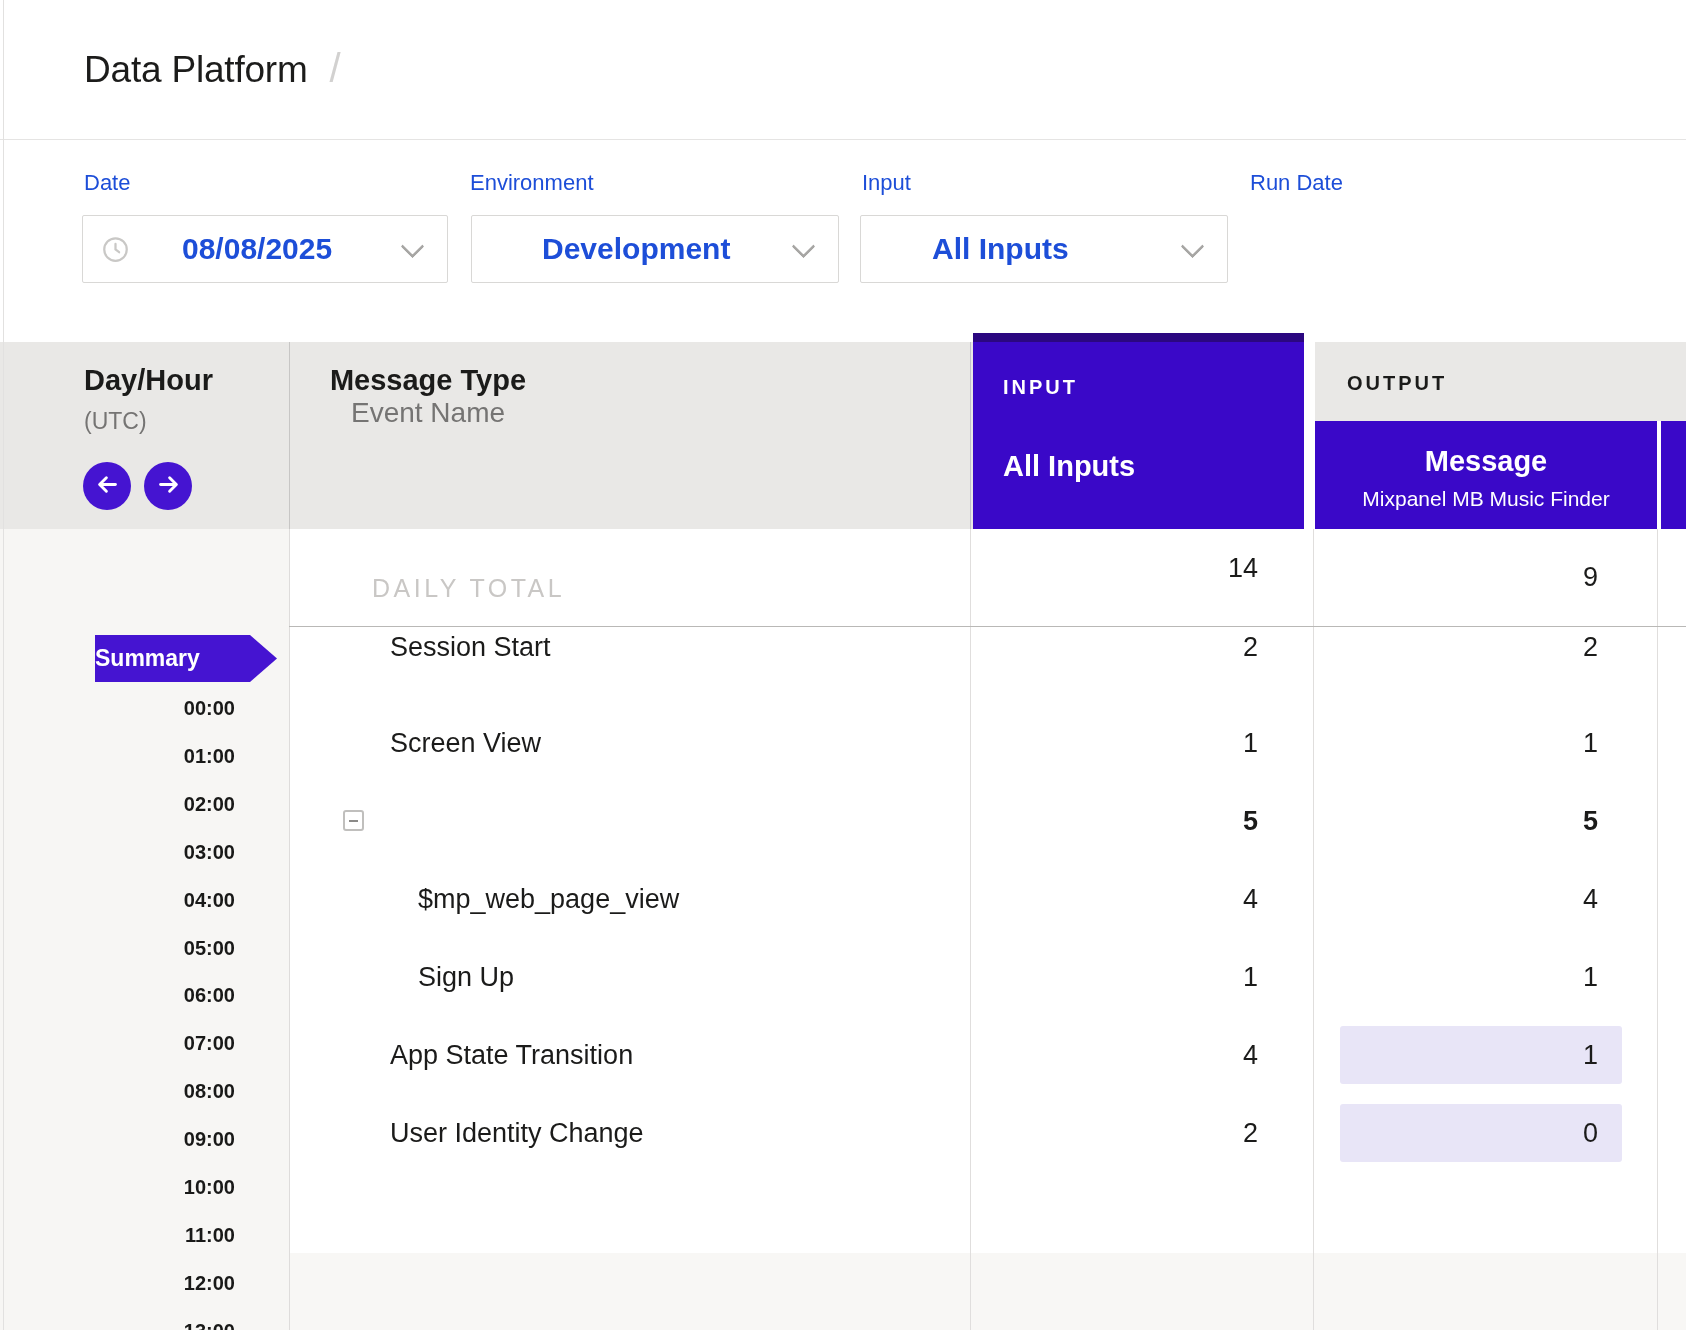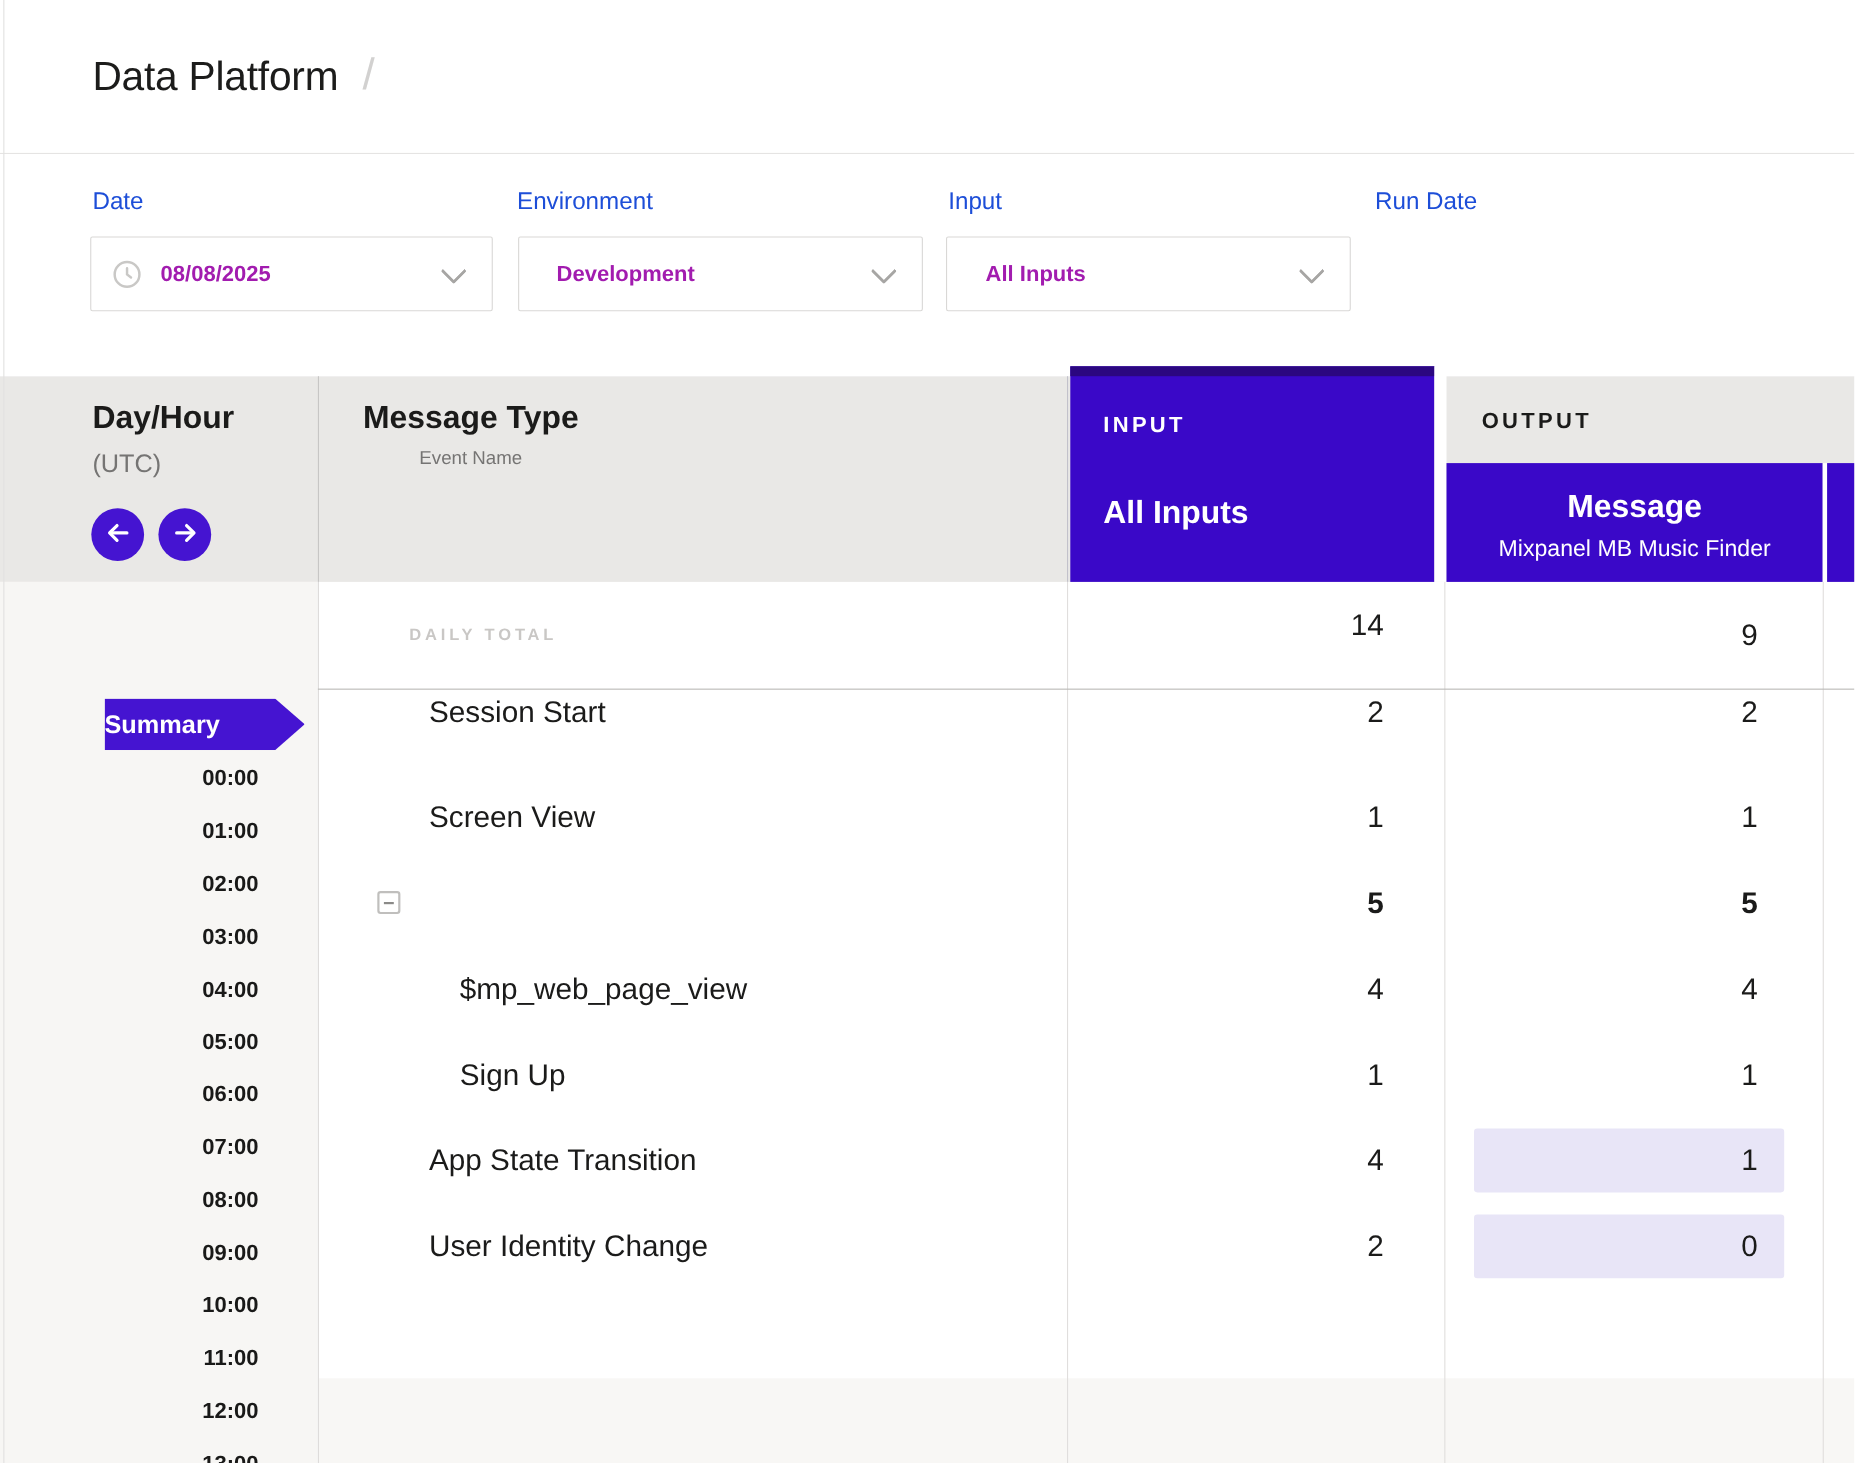--- a/index.html
+++ b/index.html
@@ -13,34 +13,34 @@
   
   .topbar { position:absolute; left:0; top:0; width:1686px; height:140px; background:#fff; border-bottom:1px solid #e5e4e3; z-index:2; }
   .breadcrumb { position:absolute; left:84px; top:0; height:140px; display:flex; align-items:center; }
   .crumb { font-size:37px; font-weight:500; color:#1c1c1b; letter-spacing:-0.2px; }
   .crumb-sep { font-size:40px; font-weight:300; color:#d2d1d0; margin:0 34px 0 22px; transform:translateY(-2px); }
 
   
   .filterbar { position:absolute; left:0; top:140px; width:1686px; height:202px; background:#fff; z-index:2; }
   .flabel { position:absolute; top:30px; font-size:22px; color:#1d4ed8; }
   .fbox { position:absolute; top:75px; height:68px; background:#fff; border:1px solid #d9d8d6; border-radius:2px; cursor:pointer; }
-  .fbox .ftext { position:absolute; top:0; line-height:66px; font-size:20px; font-weight:700; color:#a21caf; }
+  .fbox .ftext { position:absolute; top:0; line-height:66px; font-size:30px; font-weight:700; color:#1d4ed8;margin-left:36px; }
   .chev { position:absolute; right:26px; top:22px; width:17px; height:17px; border-right:3.5px solid #a7a6a4; border-bottom:3.5px solid #a7a6a4; border-radius:2px; transform:rotate(45deg); }
   .clock { position:absolute; left:19px; top:20px; }
   .rundate { position:absolute; left:1255px; top:75px; height:68px; line-height:68px; font-size:27px; font-weight:700; color:#171716; }
 
   
   .band { position:absolute; left:0; top:342px; width:1686px; height:187px; background:#e9e8e6; z-index:1; }
   .dh-title { position:absolute; left:84px; top:364px; font-size:29px; font-weight:700; z-index:2; }
   .dh-sub { position:absolute; left:84px; top:408px; font-size:23px; color:#757473; z-index:2; }
   .nav-btn { position:absolute; top:462px; width:48px; height:48px; border-radius:50%; background:#4514d1; border:none; display:flex; align-items:center; justify-content:center; cursor:pointer; z-index:2; }
   .nav-prev { left:83px; } .nav-next { left:144px; }
   .mt-head { position:absolute; left:318px; top:364px; width:220px; text-align:center; z-index:2; }
   .mt-title { font-size:29px; font-weight:700; }
-  .mt-sub { margin-top:10px; font-size:17px; color:#757473; }
+  .mt-sub { font-size:28px; color:#757473; }
 
   .input-block { position:absolute; left:973px; top:333px; width:331px; height:196px; background:#3a08c8; z-index:2; }
   .input-block .strip { position:absolute; left:0; top:0; width:100%; height:9px; background:#2b0780; }
   .eyebrow { font-size:20px; font-weight:700; letter-spacing:3px; }
   .input-block .eyebrow { position:absolute; left:30px; top:43px; color:#fff; }
   .input-block .btitle { position:absolute; left:30px; top:117px; font-size:29px; font-weight:700; color:#fff; }
   .gap-white-1 { position:absolute; left:1304px; top:333px; width:11px; height:196px; background:#fff; z-index:2; }
   .output-eyebrow { position:absolute; left:1347px; top:372px; color:#1b1b1a; z-index:2; }
   .mixpanel-block { position:absolute; left:1315px; top:421px; width:342px; height:108px; background:#3a08c8; text-align:center; color:#fff; z-index:2; }
   .mixpanel-block .btitle { margin-top:24px; font-size:29px; font-weight:700; }
@@ -54,21 +54,21 @@
   .vl { position:absolute; width:1px; z-index:2; }
   .vl-day-band { left:289px; top:342px; height:187px; background:#c7c6c5; }
   .vl-day-body { left:289px; top:529px; height:801px; background:#dedcdb; }
   .vl-in-band  { left:970px; top:342px; height:187px; background:#c2c1cb; }
   .vl-in-body  { left:970px; top:529px; height:801px; background:#e0dedd; }
   .vl-out-body { left:1313px; top:529px; height:801px; background:#e0dedd; }
   .vl-end-body { left:1657px; top:529px; height:801px; background:#e0dedd; }
 
   
   .daily-row { position:absolute; left:0; top:529px; width:1686px; height:97px; z-index:3; }
-  .daily-label { position:absolute; left:372px; top:0; line-height:97px; font-size:15px; font-weight:700; letter-spacing:3.5px; color:#c9c7c5; }
+  .daily-label { position:absolute; left:372px; top:11px; line-height:97px; font-size:25px; font-weight:400; letter-spacing:3.5px; color:#c9c7c5; }
   .daily-row .val { line-height:97px; }
   .daily-border { position:absolute; left:289px; top:626px; width:1397px; height:1px; background:#b9b8b6; z-index:3; }
 
   
   .row { position:absolute; left:0; width:1686px; height:78px; z-index:3; }
   .row .name { position:absolute; left:390px; top:0; line-height:78px; font-size:27px; color:#1b1b1a; }
   .row.indent .name { left:418px; }
   .row.group .name { left:387px; font-weight:700; }
   .row.group .val { font-weight:700; }
   .val { position:absolute; width:200px; text-align:right; font-size:27px; color:#1b1b1a; }

